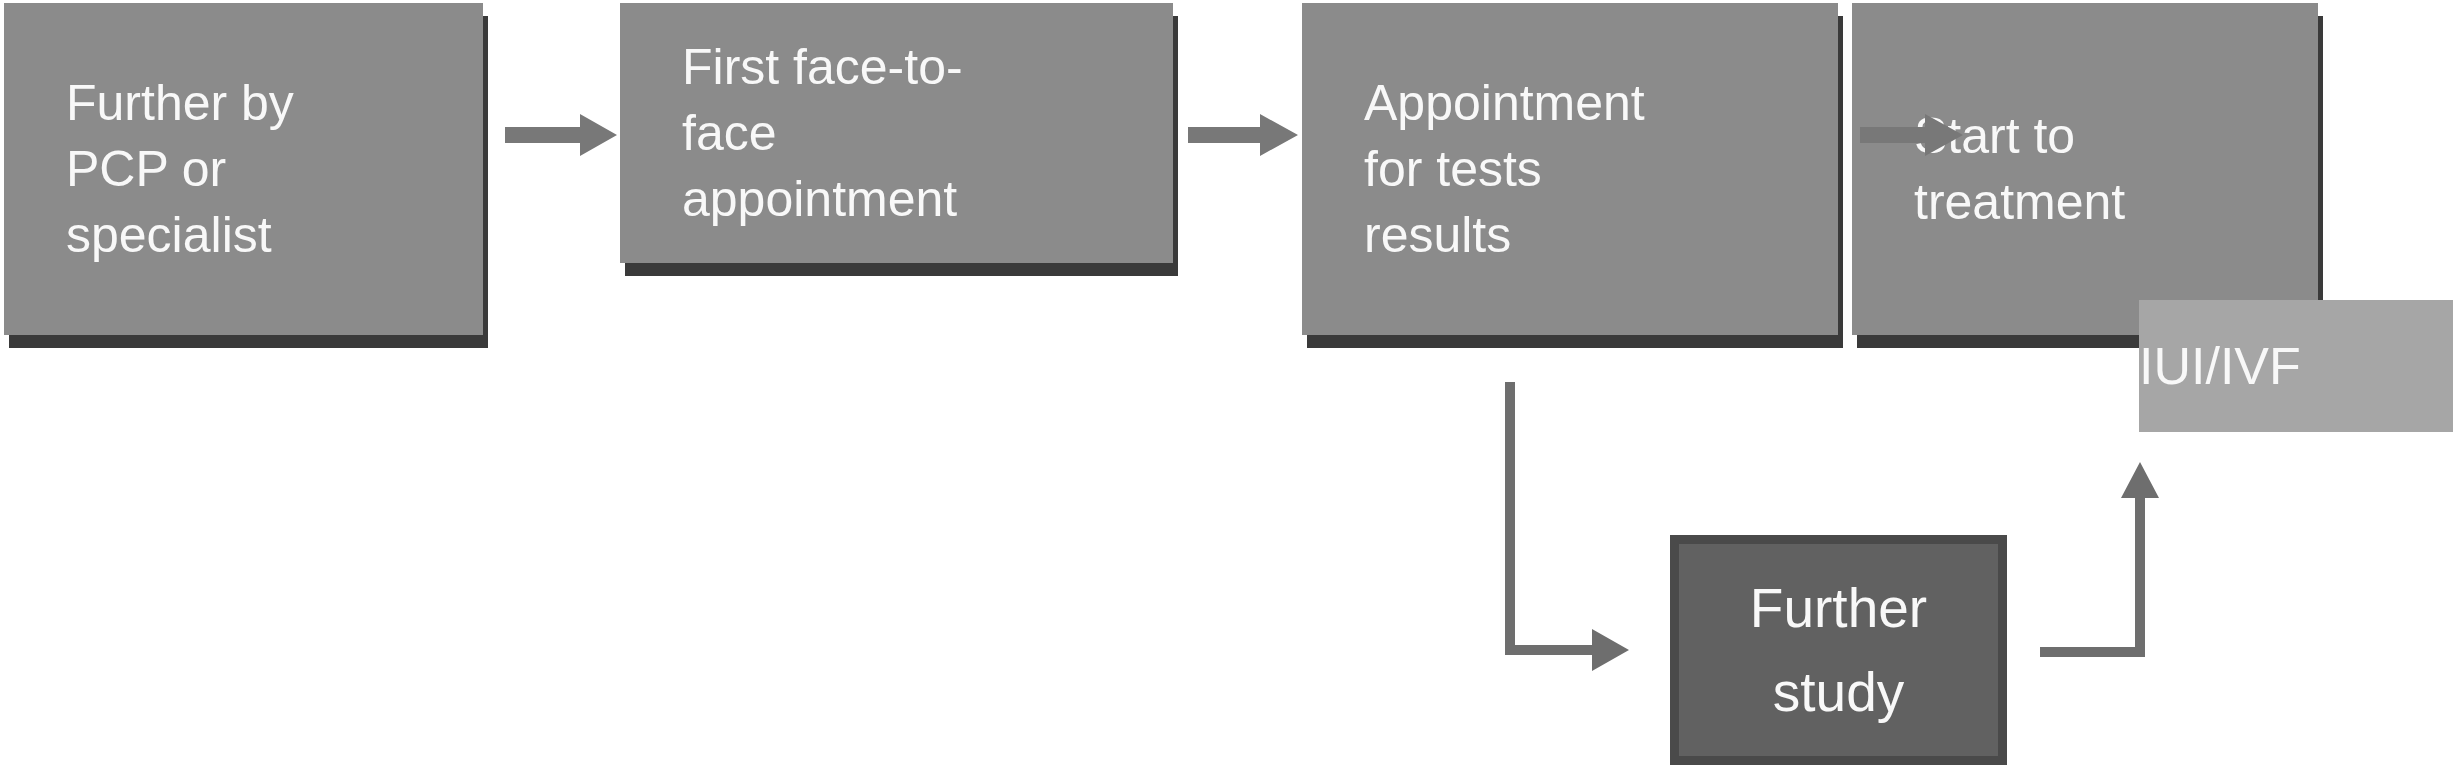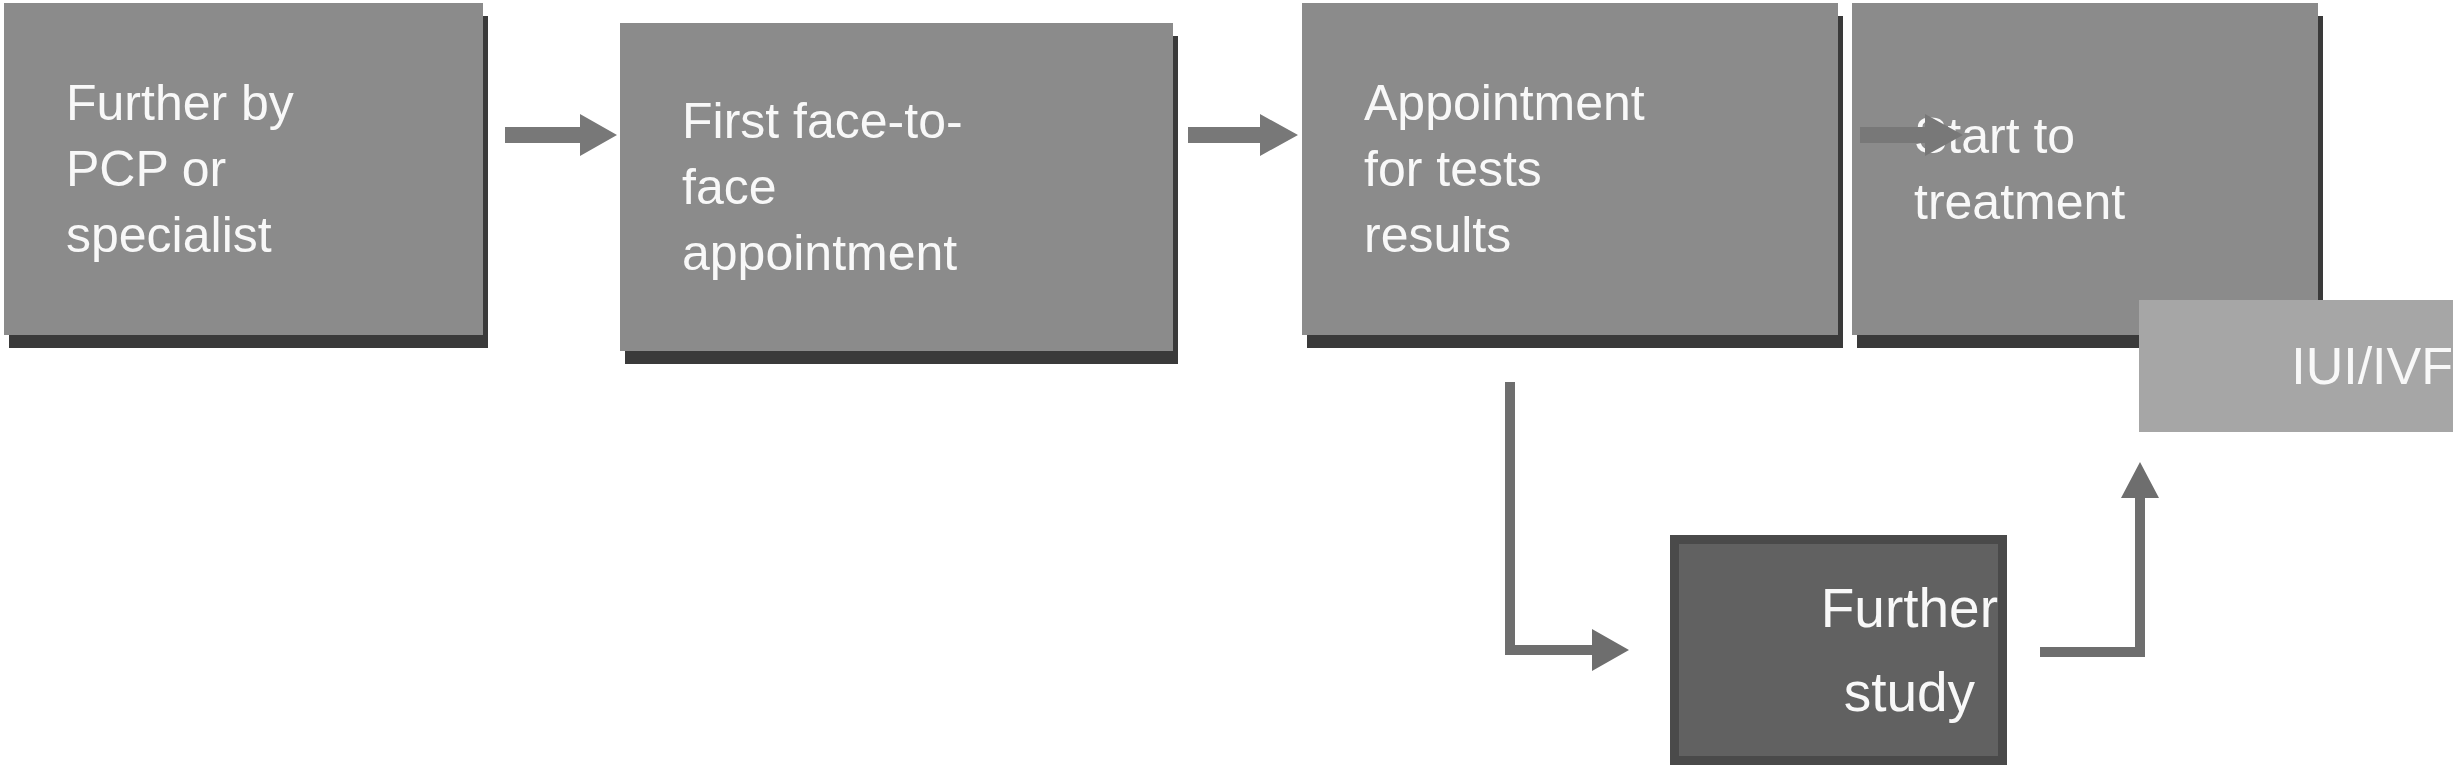--- a/index.html
+++ b/index.html
@@ -22,35 +22,35 @@
     white-space:pre-line;
   }
   .topbox{
     background:var(--box-fill,#8b8b8b);
     box-shadow:5px 13px 0 var(--box-shadow,#3a3a3a);
     padding-left:62px;
     font-size:50px;
     line-height:66px;
   }
   .node-referral{left:4px;top:3px;width:479px;height:332px;}
-  .node-first{left:620px;top:3px;width:553px;height:328px;margin-top:20px;}
+  .node-first{left:620px;top:3px;width:553px;height:260px;}
   .node-tests{left:1302px;top:3px;width:536px;height:332px;}
   .node-start{left:1852px;top:3px;width:466px;height:332px;}
   .node-iui{
     left:2139px;top:300px;width:314px;height:132px;
     background:var(--iui-fill,#a6a6a6);
-    align-items:flex-end;
+    align-items:flex-start;
     font-size:52px;line-height:60px;
     z-index:3;
   }
   .node-further{
     left:1670px;top:535px;width:337px;height:230px;
     background:var(--further-fill,#616161);
     border:9px solid var(--further-border,#4a4a4a);
-    align-items:flex-end;
+    align-items:center;
     text-align:center;
     font-size:55px;line-height:84px;
     z-index:2;
   }
   svg.connectors{position:absolute;left:0;top:0;z-index:1;}
   .arrow{fill:var(--arrow,#787878);}
   .connector{fill:var(--connector,#6e6e6e);}
 </style>
 </head>
 <body>

